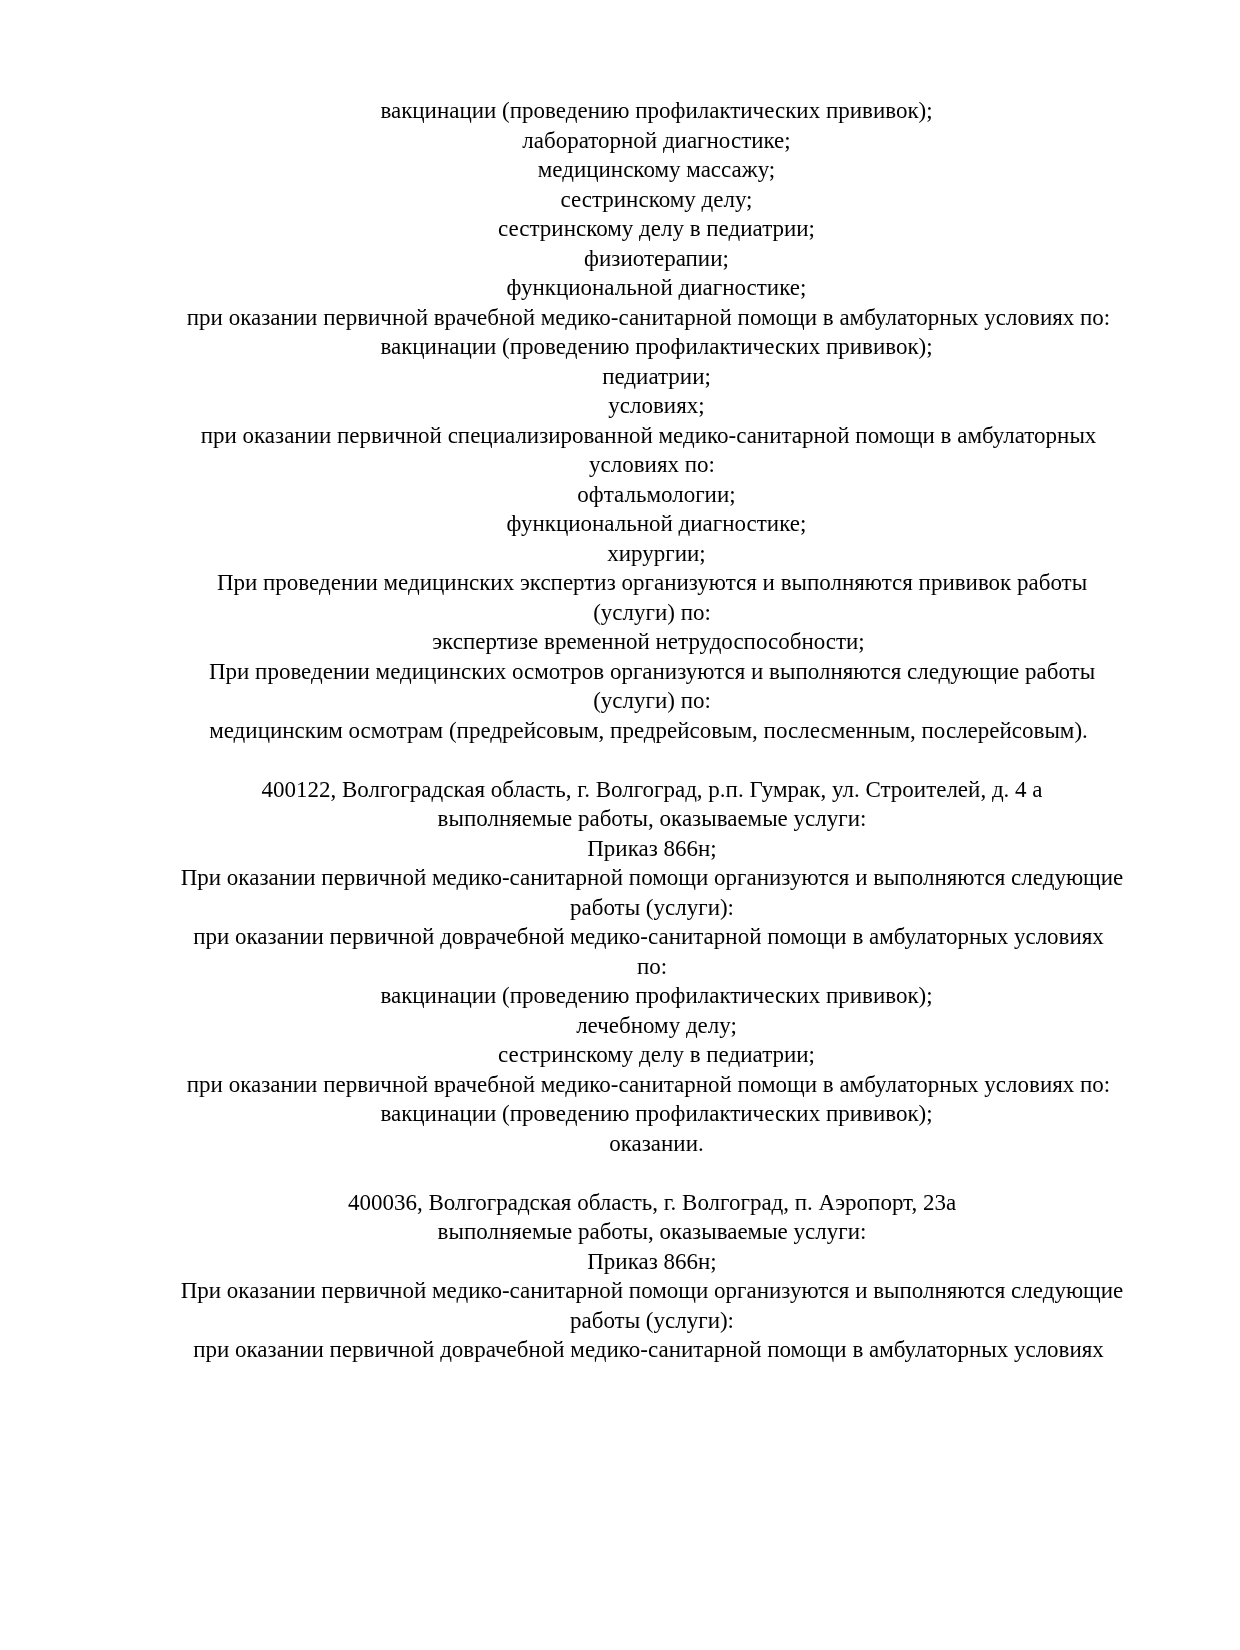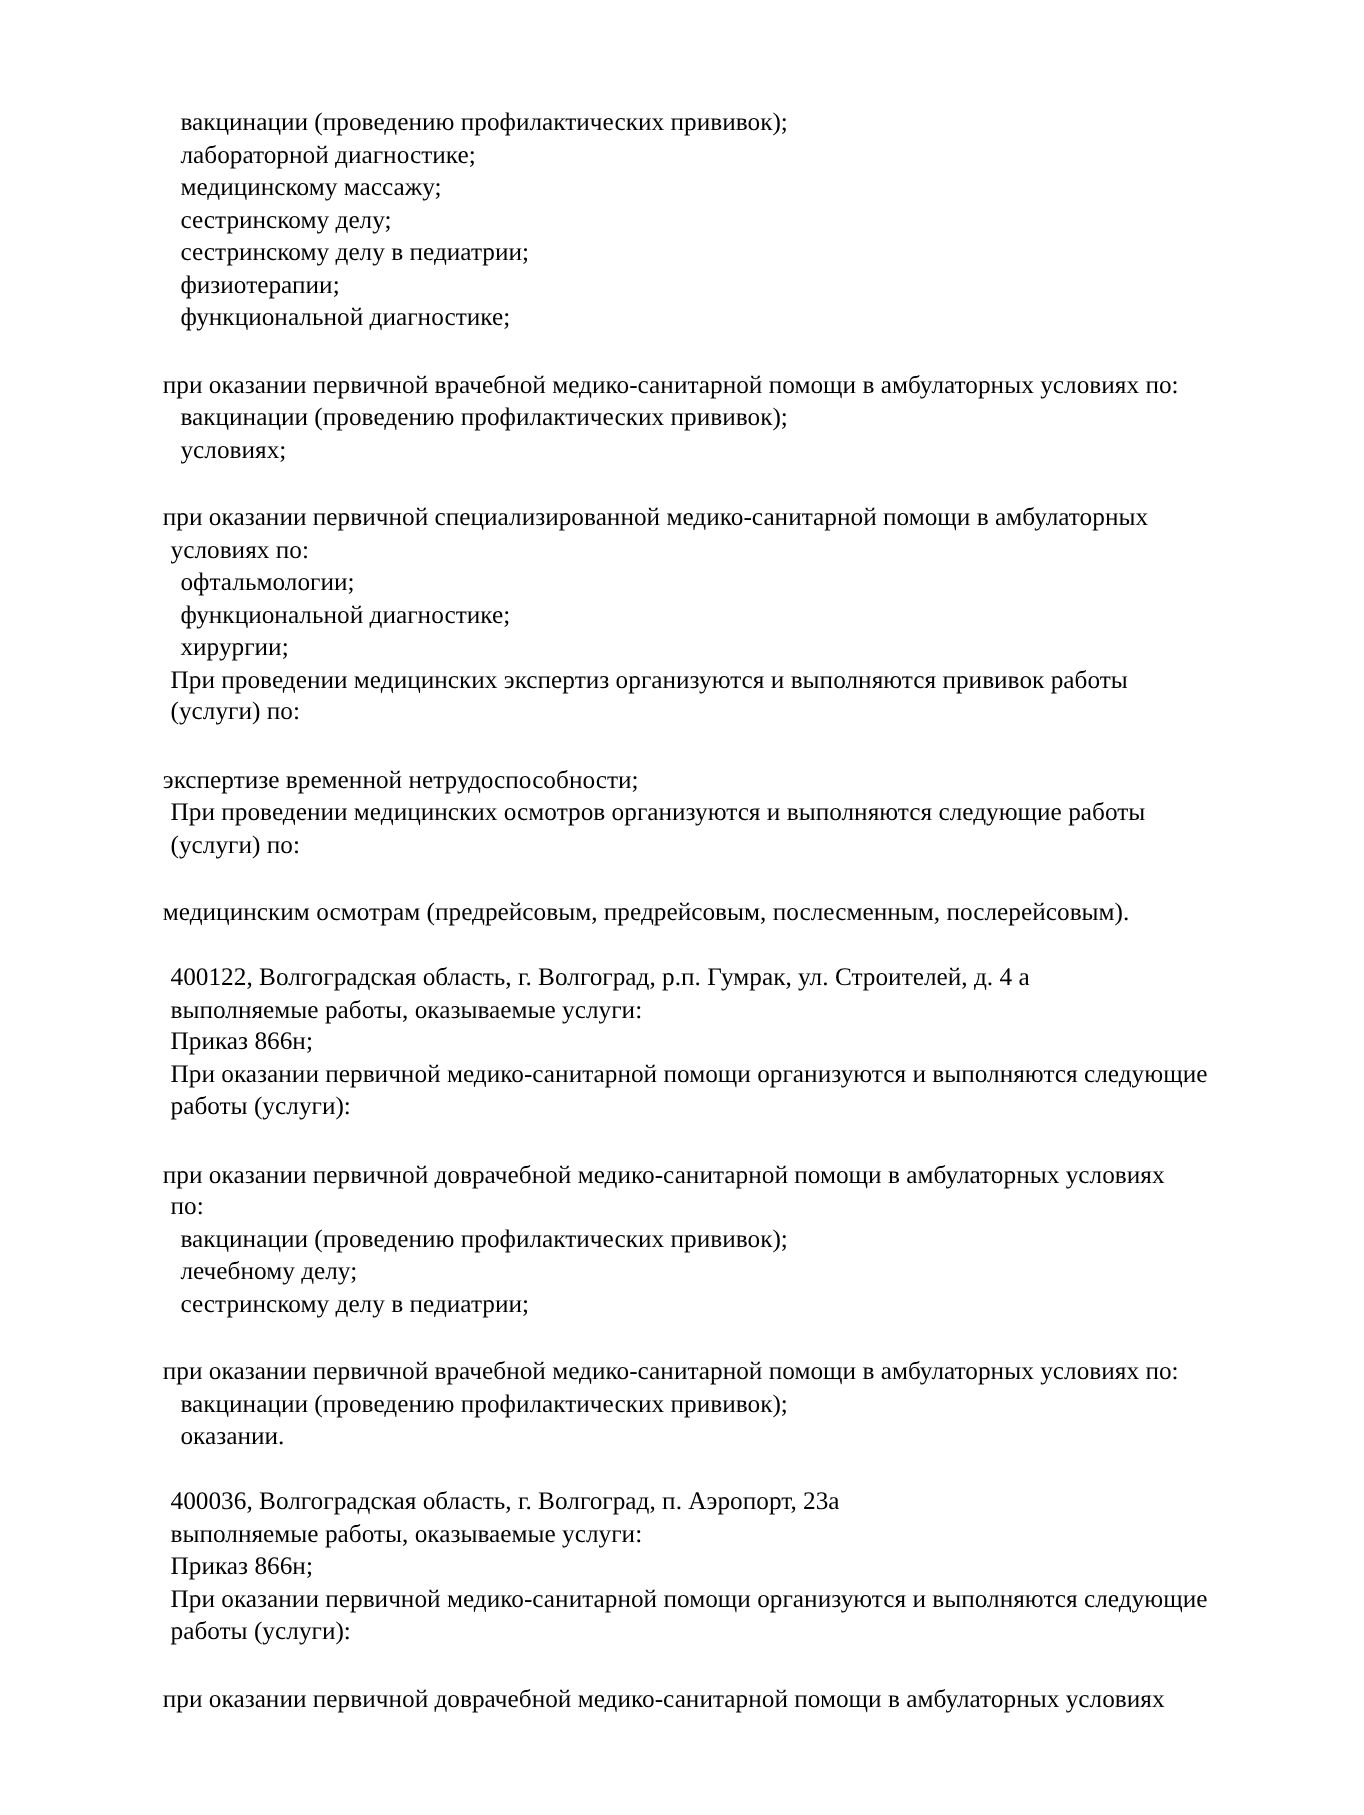--- a/index.html
+++ b/index.html
@@ -8,52 +8,54 @@
     background: #ffffff;
   }
   .page {
     position: relative;
     width: 1240px;
     height: 1650px;
     background: #ffffff;
     overflow: hidden;
     font-family: "Liberation Serif", "DejaVu Serif", serif;
     color: #000000;
+    text-align: center;
   }
   .doc-body {
     position: absolute;
     left: 139px;
     top: 96px;
     width: 1010px;
     font-size: 23px;
     line-height: 29.5px;
   }
   .doc-line {
     white-space: nowrap;
     min-height: 29.5px;
   }
   .ind-0 { margin-left: 16px; }
-  .ind-1 { margin-left: 9px; margin-top: 32px; }
+  .ind-1 { margin-left: 9px; }
   .ind-2 { margin-left: 25px; }
   .blank-line { min-height: 29.5px; }
 </style>
 </head>
 <body>
 
 <div class="page">
   <div class="doc-body" id="doc-body">
       <div class="doc-line ind-2">вакцинации (проведению профилактических прививок);</div>
       <div class="doc-line ind-2">лабораторной диагностике;</div>
       <div class="doc-line ind-2">медицинскому массажу;</div>
       <div class="doc-line ind-2">сестринскому делу;</div>
       <div class="doc-line ind-2">сестринскому делу в педиатрии;</div>
       <div class="doc-line ind-2">физиотерапии;</div>
       <div class="doc-line ind-2">функциональной диагностике;</div>
       <div class="doc-line ind-1">при оказании первичной врачебной медико-санитарной помощи в амбулаторных условиях по:</div>
       <div class="doc-line ind-2">вакцинации (проведению профилактических прививок);</div>
+      <div class="doc-line ind-2">педиатрии;</div>
       <div class="doc-line ind-2">условиях;</div>
       <div class="doc-line ind-1">при оказании первичной специализированной медико-санитарной помощи в амбулаторных</div>
       <div class="doc-line ind-0">условиях по:</div>
       <div class="doc-line ind-2">офтальмологии;</div>
       <div class="doc-line ind-2">функциональной диагностике;</div>
       <div class="doc-line ind-2">хирургии;</div>
       <div class="doc-line ind-0">При проведении медицинских экспертиз организуются и выполняются прививок работы</div>
       <div class="doc-line ind-0">(услуги) по:</div>
       <div class="doc-line ind-1">экспертизе временной нетрудоспособности;</div>
       <div class="doc-line ind-0">При проведении медицинских осмотров организуются и выполняются следующие работы</div>

